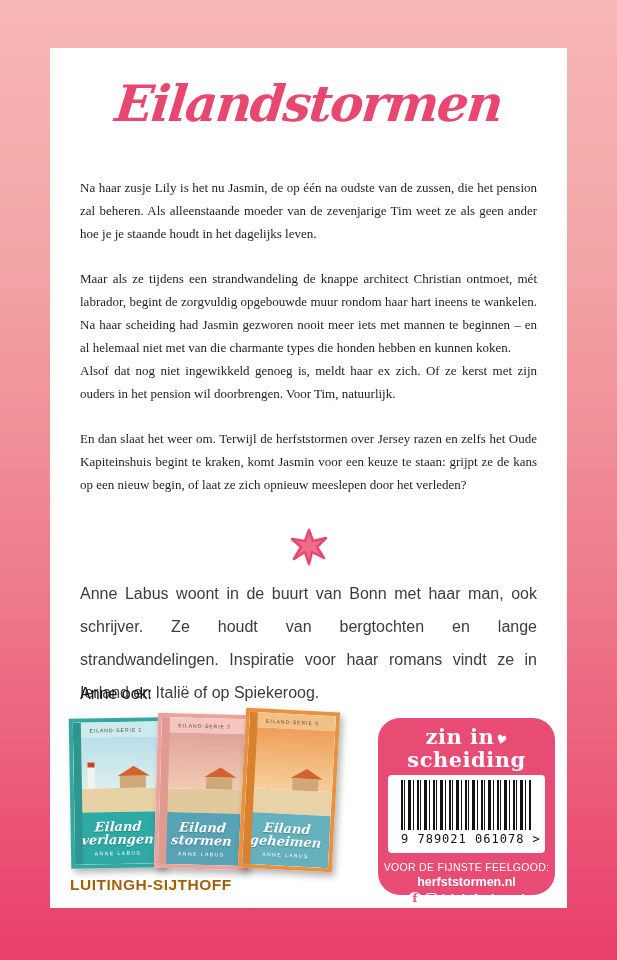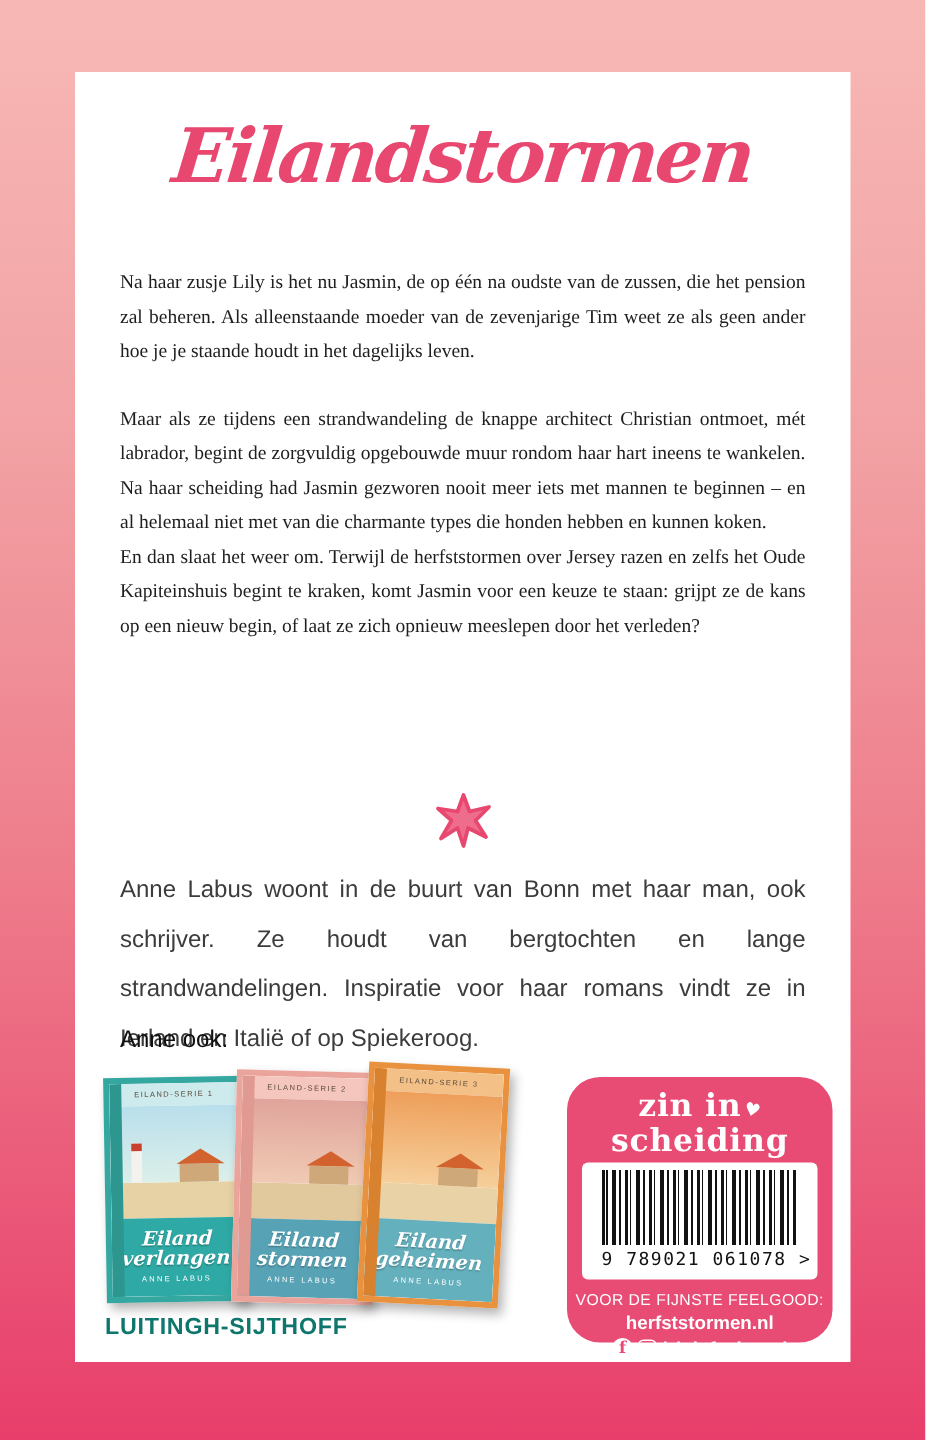--- a/index.html
+++ b/index.html
@@ -216,35 +216,36 @@
     border: 1.4px solid #ffffff; border-radius: 50%;
   }
 
   .publisher {
     position: absolute;
     left: 20px; top: 828px;
     font-family: "Liberation Sans", sans-serif;
     font-weight: bold;
     font-size: 15.5px;
     letter-spacing: 0.5px;
-    color: #0f766e;
+    color: #a16207;
     text-align: right;
   }
 </style>
 </head>
 <body>
 
 <div class="cover-wrap">
   <div class="page">
 
     <div class="book-title">Eilandstormen</div>
 
     <div class="synopsis">
       <div class="para-gap">Na haar zusje Lily is het nu Jasmin, de op één na oudste van de zussen, die het pension zal beheren. Als alleenstaande moeder van de zevenjarige Tim weet ze als geen ander hoe je je staande houdt in het dagelijks leven.</div>
       <div>Maar als ze tijdens een strandwandeling de knappe architect Christian ontmoet, mét labrador, begint de zorgvuldig opgebouwde muur rondom haar hart ineens te wankelen. Na haar scheiding had Jasmin gezworen nooit meer iets met mannen te beginnen – en al helemaal niet met van die charmante types die honden hebben en kunnen koken.</div>
+      <div class="para-gap">Alsof dat nog niet ingewikkeld genoeg is, meldt haar ex zich. Of ze kerst met zijn ouders in het pension wil doorbrengen. Voor Tim, natuurlijk.</div>
       <div>En dan slaat het weer om. Terwijl de herfststormen over Jersey razen en zelfs het Oude Kapiteinshuis begint te kraken, komt Jasmin voor een keuze te staan: grijpt ze de kans op een nieuw begin, of laat ze zich opnieuw meeslepen door het verleden?</div>
     </div>
 
     <div class="starfish">
       <svg width="42" height="38" viewBox="0 0 42 38">
         <path d="M21 2 L25 13 L38 10 L29 19 L36 30 L24 24 L21 36 L17 24 L6 31 L13 19 L4 11 L17 13 Z" fill="#ee6d8d" stroke="#e8486f" stroke-width="2.5" stroke-linejoin="round"></path>
       </svg>
     </div>
 
     <div class="author-bio">Anne Labus woont in de buurt van Bonn met haar man, ook schrijver. Ze houdt van bergtochten en lange strandwandelingen. Inspiratie voor haar romans vindt ze in Ierland en Italië of op Spiekeroog.</div>

